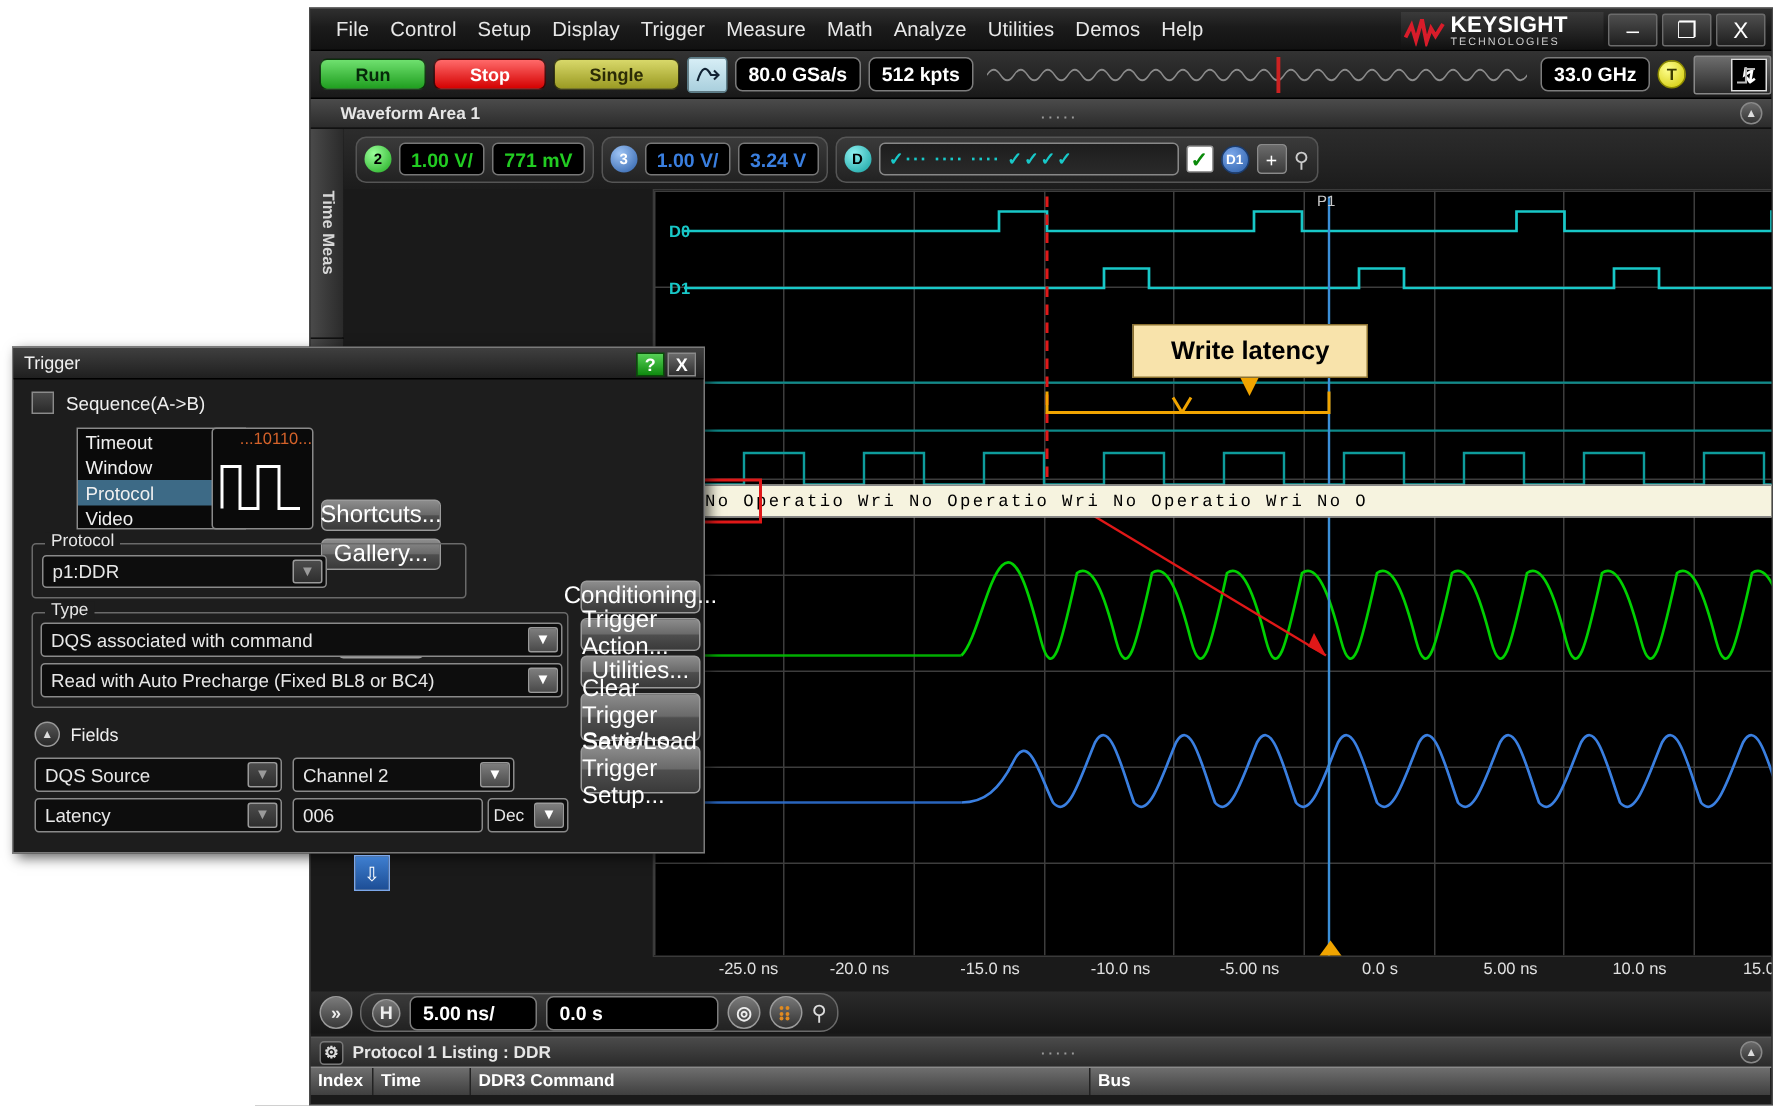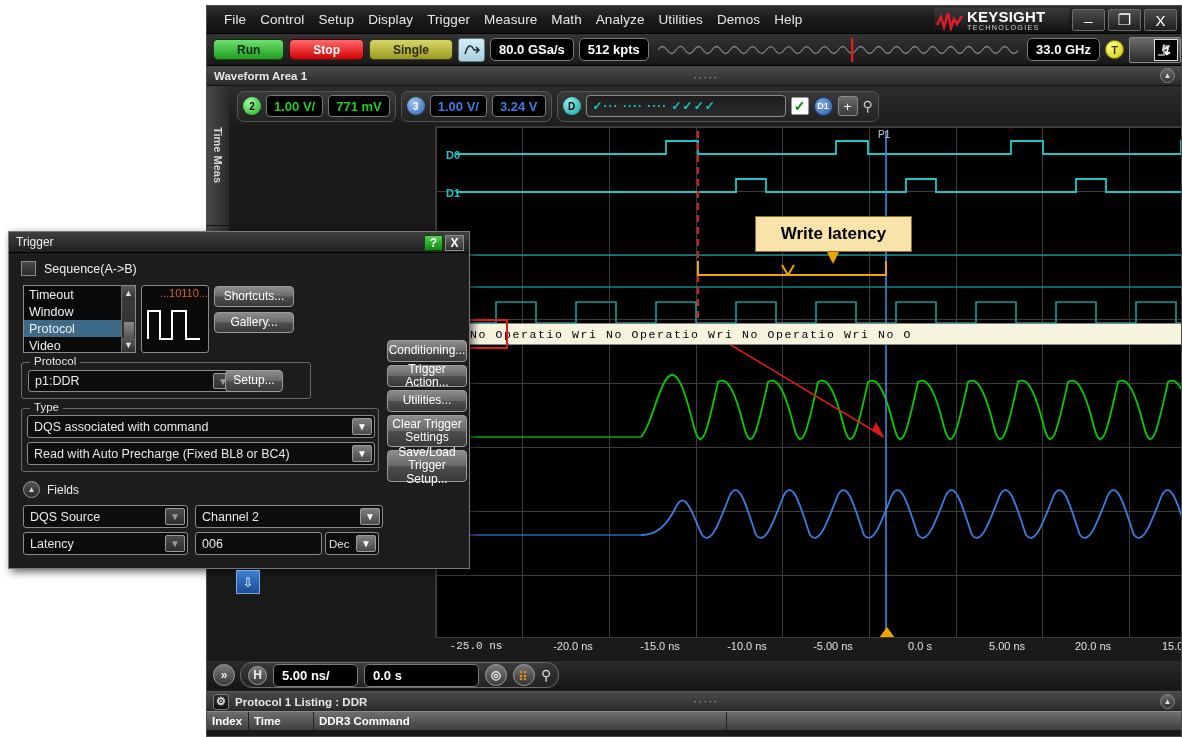--- a/index.html
+++ b/index.html
@@ -91,21 +91,21 @@
   .trig-icon .sq {
     width:24px;height:22px;background:#000;border:1px solid #ddd;
     display:flex;align-items:center;justify-content:center;color:#fff;font-size:14px;font-weight:bold;
   }
 
   
   .wa-header {
     position:absolute; left:0; top:60px; width:100%; height:20px;
     background: linear-gradient(#4b4b4b,#2b2b2b);
     color:#e6e6e6; font-size:11.5px; font-weight:bold;
-    display:flex; align-items:center; padding-left:7px;
+    display:flex; align-items:center; padding-left:20px;
     border-bottom:1px solid #111;
   }
   .dots5 { position:absolute; left:50%; top:7px; color:#999; font-size:9px; letter-spacing:2px;}
   .chev-circle {
     position:absolute; right:6px; top:2px; width:15px;height:15px;border-radius:50%;
     background:linear-gradient(#6a6a6a,#343434); border:1px solid #888;
     color:#ddd; font-size:8px; display:flex;align-items:center;justify-content:center;
   }
 
   
@@ -244,38 +244,38 @@
   }
   .grp {
     position:absolute; border:1px solid #6a6a6a; border-radius:3px;
   }
   .grp-lbl {
     position:absolute; top:-8px; left:8px; background:#1d1d1d;
     color:#e6e6e6; font-size:11.5px; padding:0 4px;
   }
   .listbox {
     background:#0a0a0a; border:1px solid #8a8a8a;
-    color:#f0f0f0; font-size:12.5px; overflow:hidden;
+    color:#f0f0f0; font-size:12.5px; overflow:hidden;margin-left:28px;
   }
   .lb-item { padding: 1px 5px; height:17px; display:flex; align-items:center;}
   .lb-item.sel { background:#3d6a86; }
   .scrollbar {
     position:absolute; right:0; top:0; bottom:0; width:14px;
     background: linear-gradient(#3e3e3e,#2b2b2b); border-left:1px solid #6a6a6a;
   }
   .sb-arrow {
     height:14px; background:linear-gradient(#5a5a5a,#2f2f2f);
     color:#ddd; font-size:9px; display:flex;align-items:center;justify-content:center;
   }
   .sb-thumb { position:absolute; left:2px; width:10px; height:16px; background:linear-gradient(#8a8a8a,#555);}
   .gbtn {
     background: linear-gradient(#8c8c8c 0%, #6a6a6a 48%, #4e4e4e 52%, #3a3a3a 100%);
     border:1px solid #9b9b9b; border-radius:4px;
-    color:#fff; font-size:12px; display:flex; align-items:center; justify-content:center;
-    text-align:center; line-height:1.12;
+    color:#fff; font-size:16px; display:flex; align-items:center; justify-content:center;
+    text-align:left; line-height:1.12;margin-top:47px;
   }
   .combo {
     background:#0d0d0d; border:1px solid #8a8a8a; border-radius:3px;
     color:#e8e8e8; font-size:12.5px; display:flex; align-items:center; padding-left:6px;
     position:relative;
   }
   .combo-arrow {
     position:absolute; right:2px; top:2px; bottom:2px; width:20px;
     background: linear-gradient(#7e7e7e,#4a4a4a); border:1px solid #9a9a9a; border-radius:2px;
     color:#fff; font-size:10px; display:flex; align-items:center; justify-content:center;
@@ -458,28 +458,28 @@
     <div class="proto-bar" style="left:0px;top:196px;width:866px;height:22px;">Wri No Operatio Wri No Operatio Wri No Operatio Wri No O</div>
     <div class="red-box" style="left:20px;top:192px;width:52px;height:30px;"></div>
 
     <div style="position:absolute;left:443px;bottom:-1px;width:0;height:0;border-left:8px solid transparent;border-right:8px solid transparent;border-bottom:11px solid #f0a400;"></div>
   </div>
 
   <div class="callout">Write latency</div>
   <div style="position:absolute;left:620px;top:246px;width:0;height:0;border-left:6px solid transparent;border-right:6px solid transparent;border-top:12px solid #f0a400;"></div>
 
   <div class="tlabels">
-    <span class="tlab" style="left:41px;font-family:Liberation Mono, monospace;">-25.0 ns</span>
+    <span class="tlab" style="left:64px;">-25.0 ns</span>
     <span class="tlab" style="left:138px;">-20.0 ns</span>
     <span class="tlab" style="left:225px;">-15.0 ns</span>
     <span class="tlab" style="left:312px;">-10.0 ns</span>
     <span class="tlab" style="left:398px;">-5.00 ns</span>
     <span class="tlab" style="left:485px;">0.0 s</span>
     <span class="tlab" style="left:572px;">5.00 ns</span>
-    <span class="tlab" style="left:658px;">20.0 ns</span>
+    <span class="tlab" style="left:658px;">10.0 ns</span>
     <span class="tlab" style="left:745px;">15.0 ns</span>
 
   </div>
 
   <div class="hbar">
     <div class="rnd-btn">»</div>
     <div class="hgroup">
       <div class="rnd-btn" style="width:19px;height:19px;">H</div>
       <div class="field" style="color:#fff;width:85px;">5.00 ns/</div>
       <div class="field" style="color:#fff;width:115px;">0.0 s</div>
@@ -501,20 +501,21 @@
   <div class="plist-title">
     <span class="gear">⚙</span>
     <span>Protocol 1 Listing : DDR</span>
     <span style="position:absolute;left:50%;color:#999;font-size:9px;letter-spacing:2px;">·····</span>
     <span class="chev-circle">▲</span>
   </div>
   <div class="plist-head">
     <div class="c" style="width:42px;">Index</div>
     <div class="c" style="width:65px;">Time</div>
     <div class="c" style="width:413px;">DDR3 Command</div>
+    <div class="c" style="flex:1;">Bus</div>
   </div>
 
 </div>
 
 <div class="trigdlg">
   <div class="trig-title">
     <span>Trigger</span>
     <span class="tb-help">?</span>
     <span class="tb-close">X</span>
   </div>
@@ -541,21 +542,21 @@
     <svg width="68" height="48" viewBox="0 0 68 48">
       <path d="M6 40 L6 12 L18 12 L18 40 L30 40 L30 12 L44 12 L44 40 L58 40" stroke="#ffffff" stroke-width="2" fill="none"></path>
     </svg>
   </div>
 
   <div class="gbtn" style="position:absolute;left:205px;top:54px;width:80px;height:21px;">Shortcuts...</div>
   <div class="gbtn" style="position:absolute;left:205px;top:80px;width:80px;height:21px;">Gallery...</div>
 
   <div class="grp" style="left:12px;top:130px;width:290px;height:37px;">
     <span class="grp-lbl">Protocol</span>
-    <div class="combo" style="position:absolute;left:6px;top:7px;width:208px;height:22px;">
+    <div class="combo" style="position:absolute;left:6px;top:7px;width:190px;height:22px;">
       <span>p1:DDR</span>
       <span class="combo-arrow dim">▼</span>
     </div>
     <div class="gbtn" style="position:absolute;left:203px;top:7px;width:58px;height:22px;">Setup...</div>
   </div>
 
   <div class="grp" style="left:12px;top:176px;width:358px;height:64px;">
     <span class="grp-lbl">Type</span>
     <div class="combo" style="position:absolute;left:5px;top:6px;width:348px;height:23px;">
       <span>DQS associated with command</span>
@@ -569,21 +570,21 @@
 
   <div style="position:absolute;left:14px;top:249px;display:flex;align-items:center;gap:7px;">
     <span style="width:17px;height:17px;border-radius:50%;border:1px solid #9a9a9a;background:linear-gradient(#555,#2a2a2a);color:#ddd;font-size:8px;display:flex;align-items:center;justify-content:center;">▲</span>
     <span style="color:#eee;font-size:12px;">Fields</span>
   </div>
 
   <div class="combo" style="position:absolute;left:14px;top:273px;width:165px;height:23px;">
     <span>DQS  Source</span>
     <span class="combo-arrow dim">▼</span>
   </div>
-  <div class="combo" style="position:absolute;left:186px;top:273px;width:188px;height:23px;">
+  <div class="combo" style="position:absolute;left:186px;top:273px;width:148px;height:23px;">
     <span>Channel 2</span>
     <span class="combo-arrow">▼</span>
   </div>
 
   <div class="combo" style="position:absolute;left:14px;top:300px;width:165px;height:23px;">
     <span>Latency</span>
     <span class="combo-arrow dim">▼</span>
   </div>
   <div class="combo" style="position:absolute;left:186px;top:300px;width:127px;height:23px;">
     <span>006</span>

